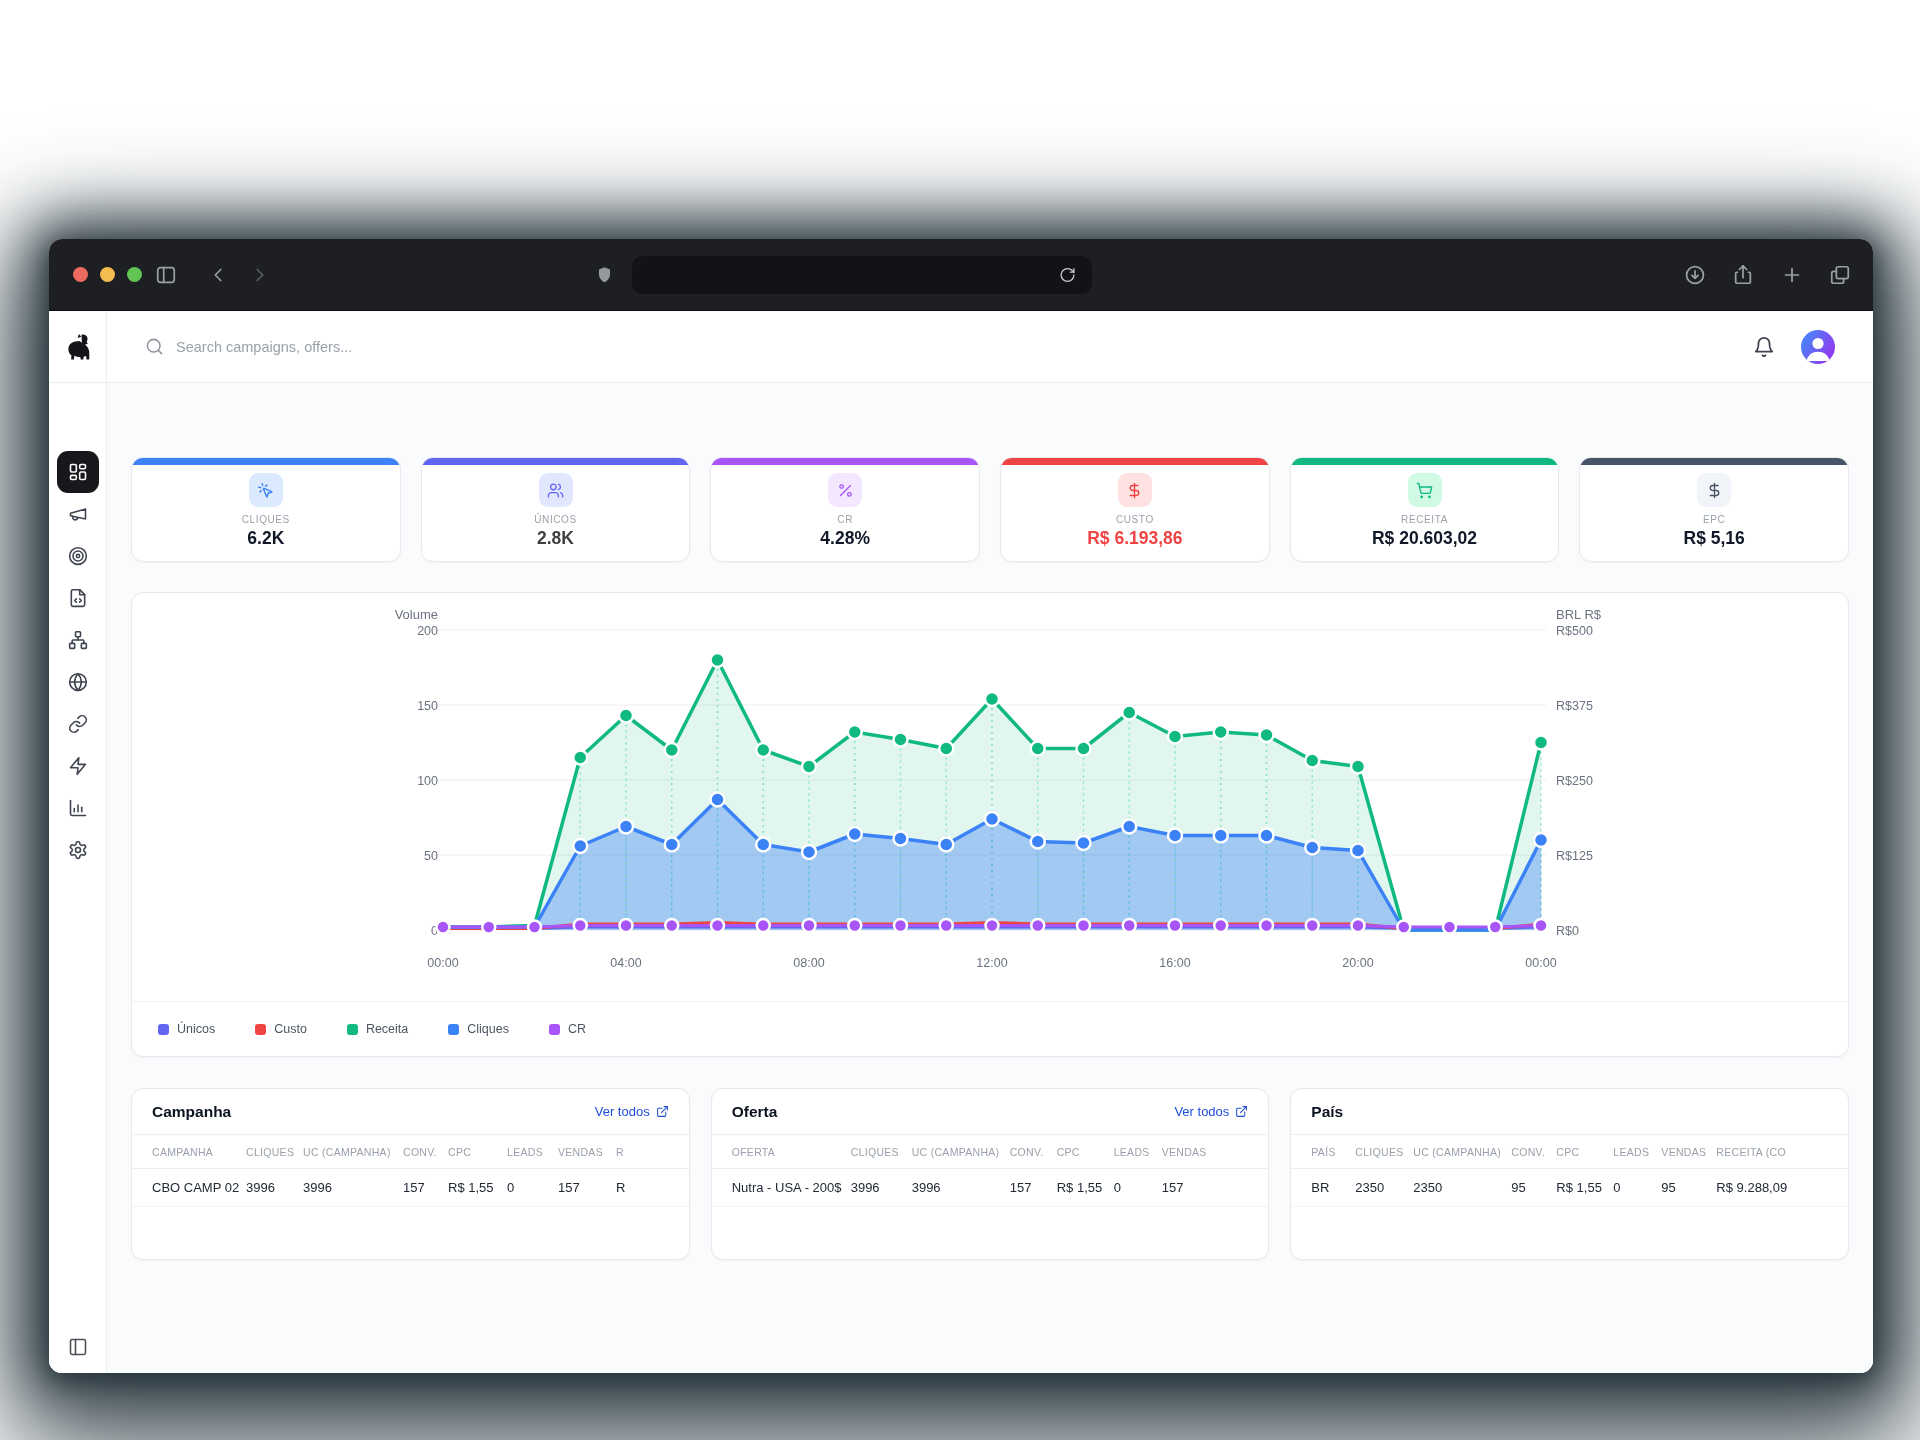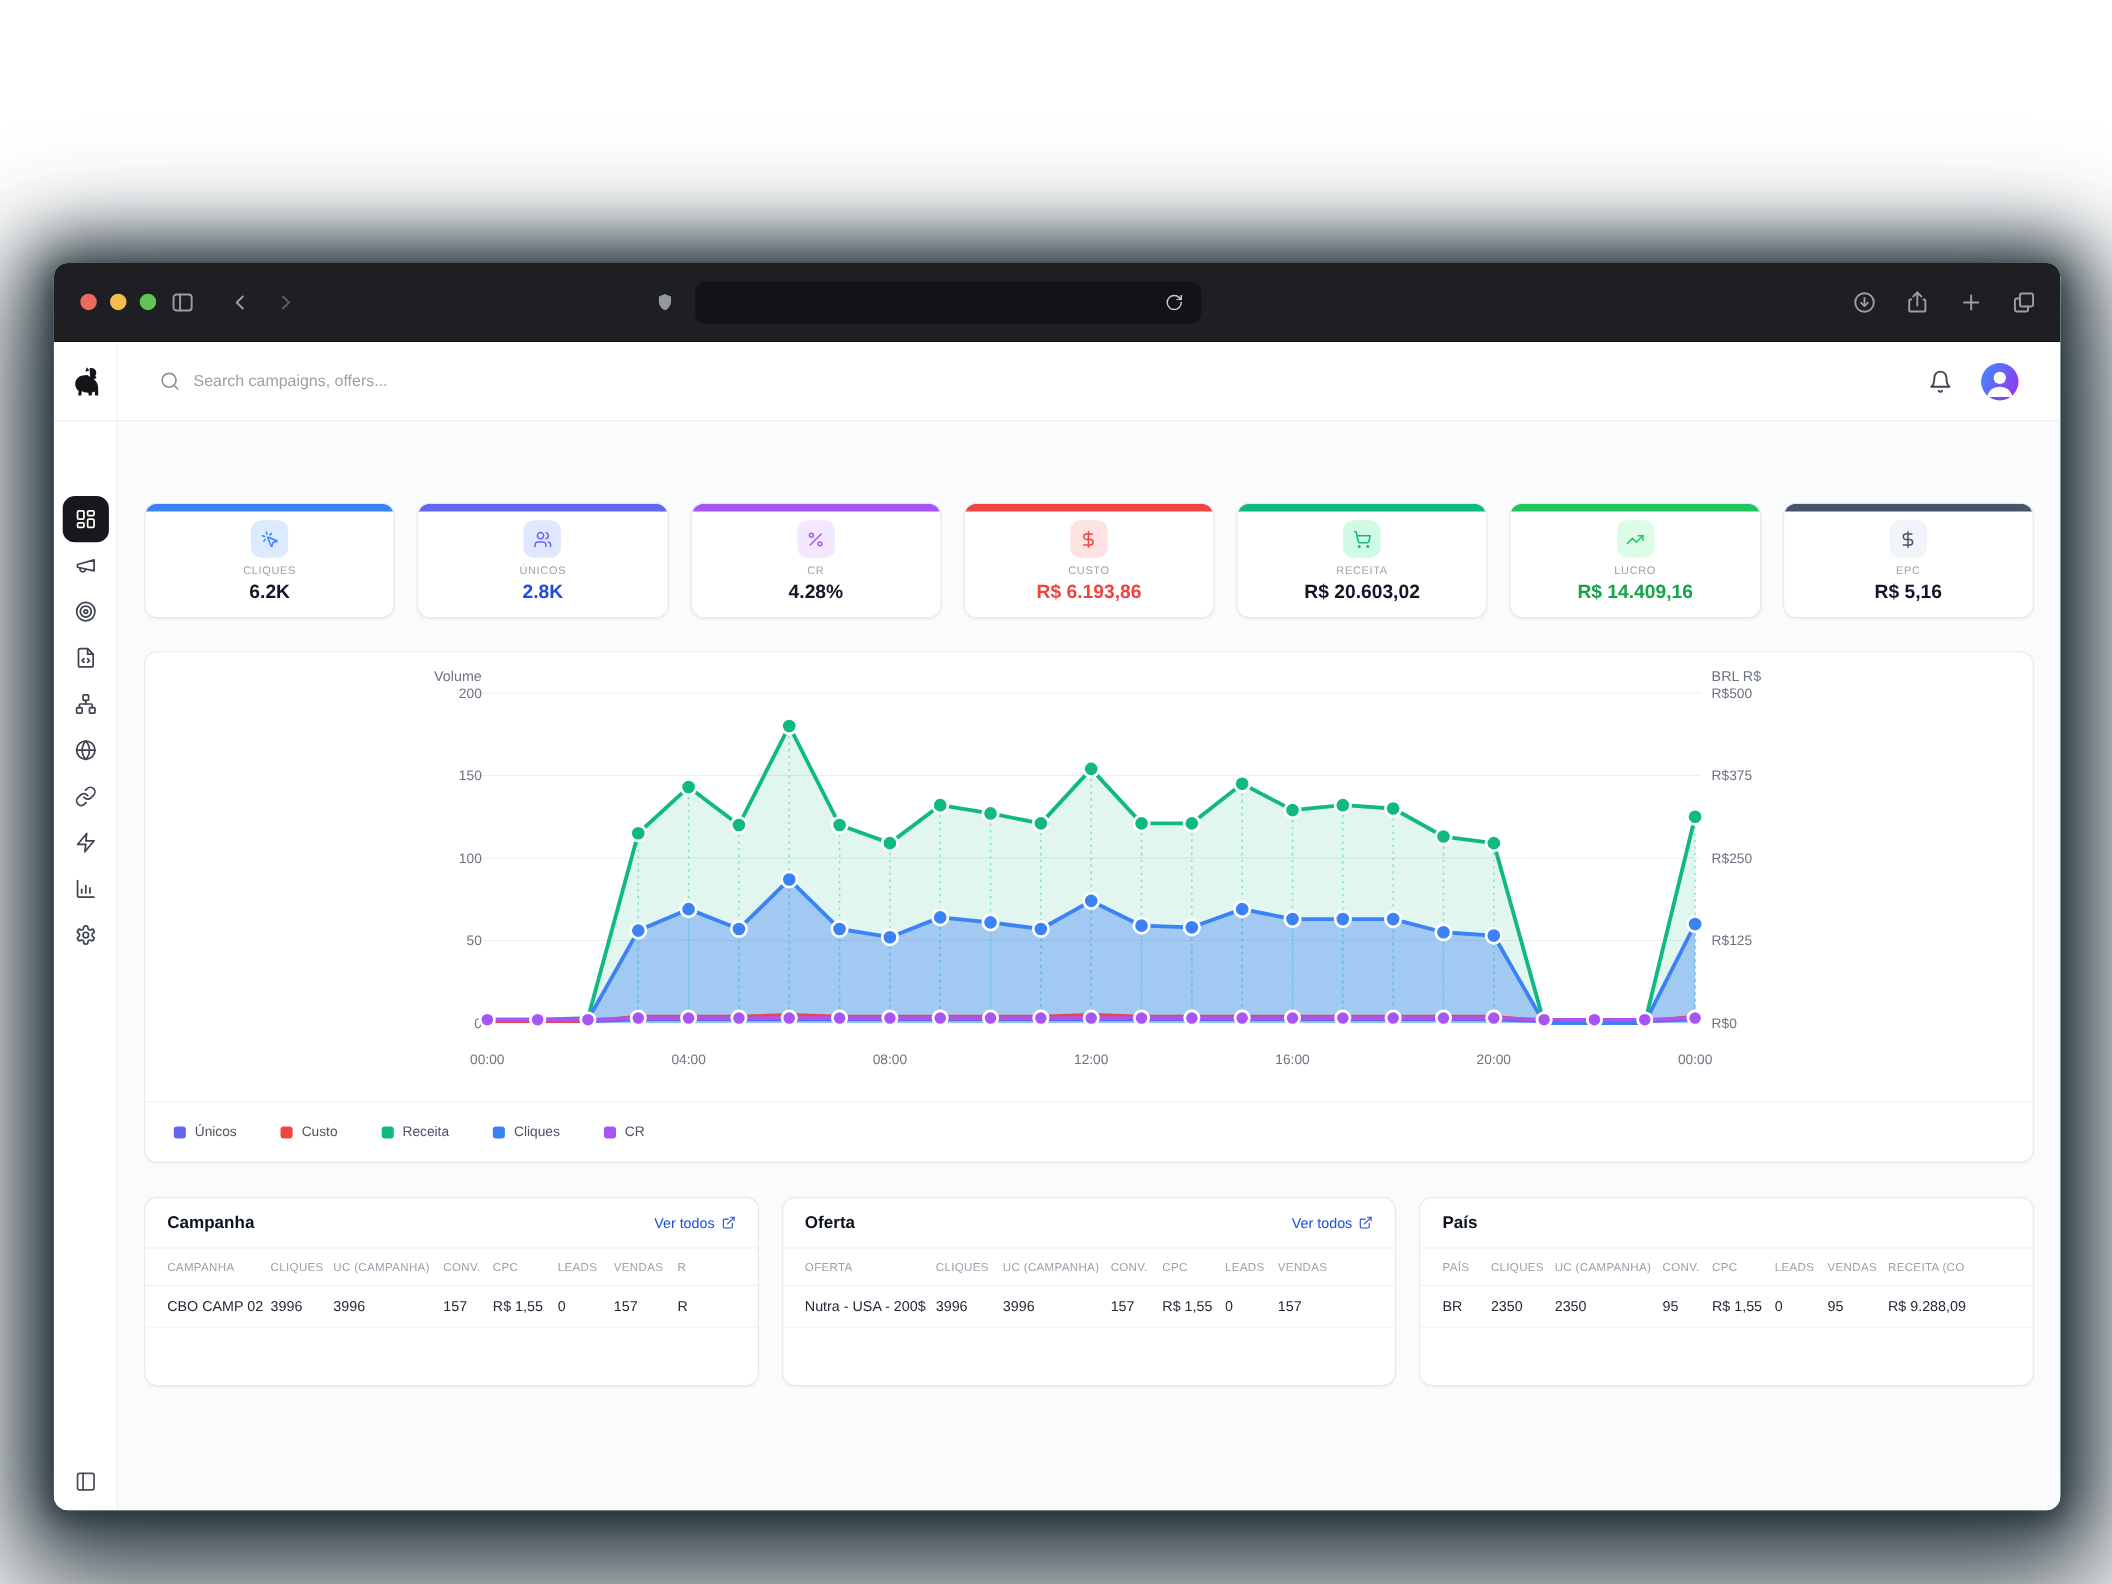--- a/index.html
+++ b/index.html
@@ -303,21 +303,21 @@
             <div class="kpi-accent" style="background: rgb(99, 102, 241);"></div>
             <div class="kpi-chip" style="background: rgb(224, 231, 255); color: rgb(99, 102, 241);">
               <svg viewBox="0 0 24 24" fill="none" stroke="currentColor" stroke-width="1.9" stroke-linecap="round" stroke-linejoin="round">
                 <path d="M16 21v-2a4 4 0 0 0-4-4H6a4 4 0 0 0-4 4v2"></path>
                 <circle cx="9" cy="7" r="4"></circle>
                 <path d="M22 21v-2a4 4 0 0 0-3-3.87"></path>
                 <path d="M16 3.13a4 4 0 0 1 0 7.75"></path>
               </svg>
             </div>
             <div class="kpi-label">ÚNICOS</div>
-            <div class="kpi-value" style="color: #1d4ed8; text-align: right;">2.8K</div>
+            <div class="kpi-value" style="color: #404040; text-align: right;">2.8K</div>
           </div>
           <div class="kpi">
             <div class="kpi-accent" style="background: rgb(168, 85, 247);"></div>
             <div class="kpi-chip" style="background: rgb(243, 232, 255); color: rgb(168, 85, 247);">
               <svg viewBox="0 0 24 24" fill="none" stroke="currentColor" stroke-width="1.9" stroke-linecap="round" stroke-linejoin="round">
                 <path d="M19 5 5 19"></path>
                 <circle cx="6.5" cy="6.5" r="2.5"></circle>
                 <circle cx="17.5" cy="17.5" r="2.5"></circle>
               </svg>
             </div>
@@ -339,31 +339,20 @@
             <div class="kpi-accent" style="background: rgb(16, 185, 129);"></div>
             <div class="kpi-chip" style="background: rgb(209, 250, 229); color: rgb(16, 185, 129);">
               <svg viewBox="0 0 24 24" fill="none" stroke="currentColor" stroke-width="1.9" stroke-linecap="round" stroke-linejoin="round">
                 <circle cx="8" cy="21" r="1"></circle>
                 <circle cx="19" cy="21" r="1"></circle>
                 <path d="M2.05 2.05h2l2.66 12.42a2 2 0 0 0 2 1.58h9.78a2 2 0 0 0 1.95-1.57l1.65-7.43H5.12"></path>
               </svg>
             </div>
             <div class="kpi-label">RECEITA</div>
             <div class="kpi-value" style="color: rgb(16, 24, 40);">R$ 20.603,02</div>
-          </div>
-          <div class="kpi">
-            <div class="kpi-accent" style="background: rgb(34, 197, 94);"></div>
-            <div class="kpi-chip" style="background: rgb(220, 252, 231); color: rgb(34, 197, 94);">
-              <svg viewBox="0 0 24 24" fill="none" stroke="currentColor" stroke-width="1.9" stroke-linecap="round" stroke-linejoin="round">
-                <polyline points="22 7 13.5 15.5 8.5 10.5 2 17"></polyline>
-                <polyline points="16 7 22 7 22 13"></polyline>
-              </svg>
-            </div>
-            <div class="kpi-label">LUCRO</div>
-            <div class="kpi-value" style="color: rgb(22, 163, 74);">R$ 14.409,16</div>
           </div>
           <div class="kpi">
             <div class="kpi-accent" style="background: rgb(71, 85, 105);"></div>
             <div class="kpi-chip" style="background: rgb(241, 245, 249); color: rgb(71, 85, 105);">
               <svg viewBox="0 0 24 24" fill="none" stroke="currentColor" stroke-width="1.9" stroke-linecap="round" stroke-linejoin="round">
                 <path d="M12 2v20"></path>
                 <path d="M17 5H9.5a3.5 3.5 0 0 0 0 7h5a3.5 3.5 0 0 1 0 7H6"></path>
               </svg>
             </div>
             <div class="kpi-label">EPC</div>

